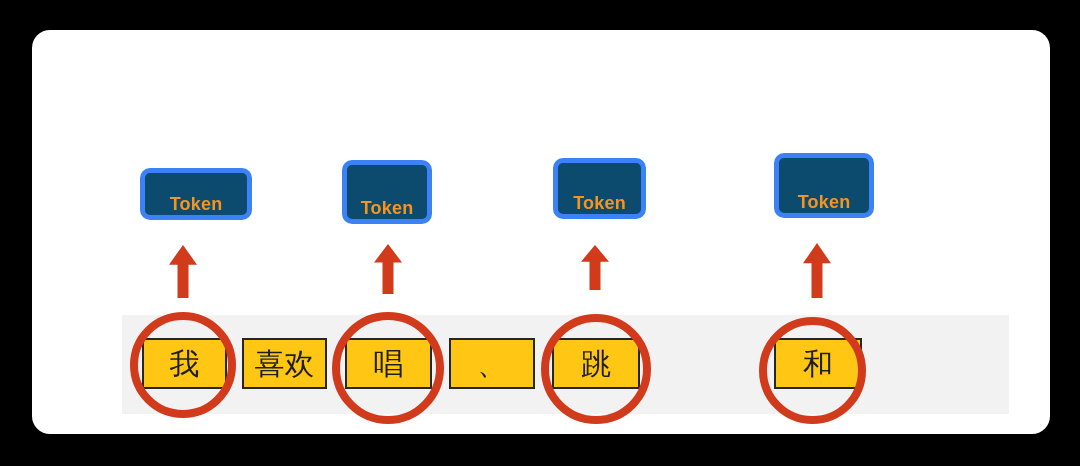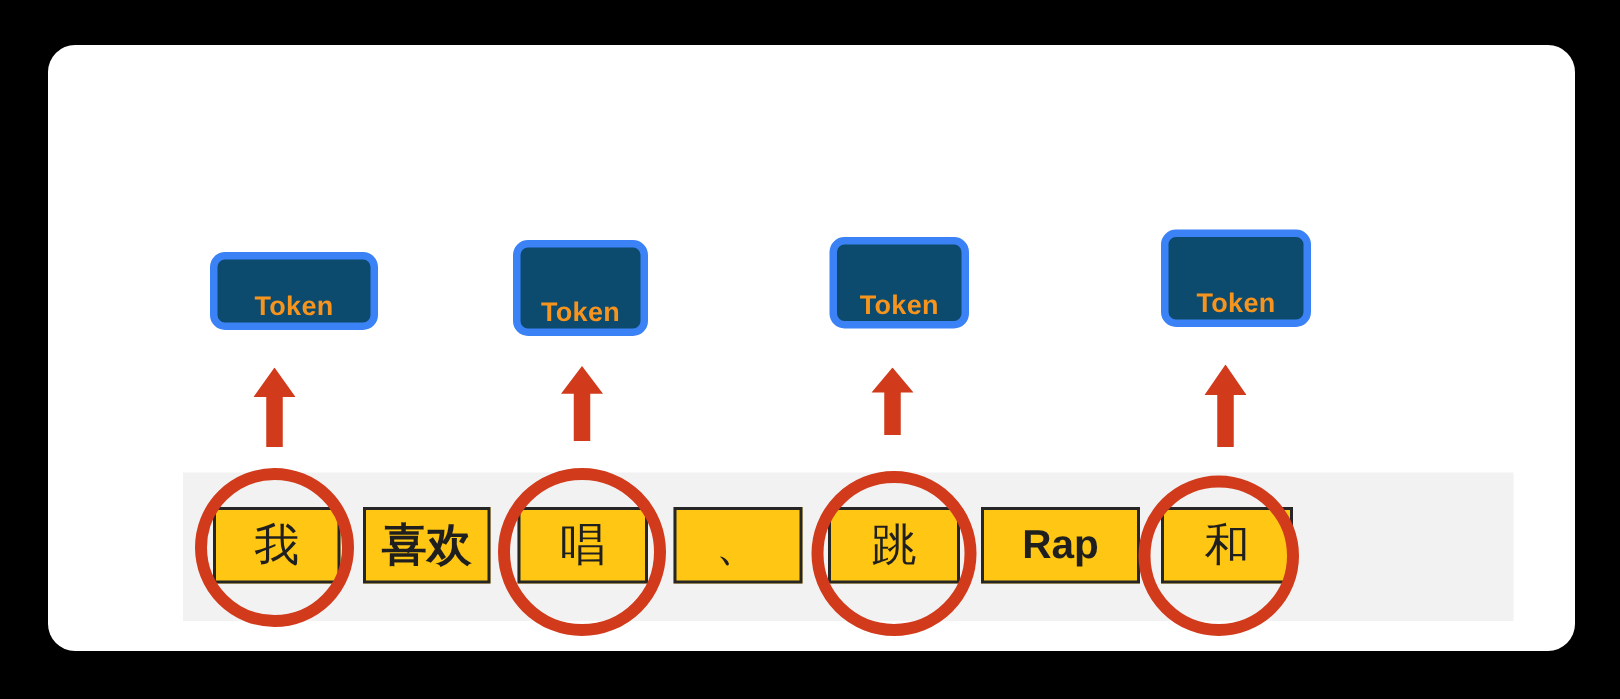--- a/index.html
+++ b/index.html
@@ -64,21 +64,21 @@
     font-size: 30px;
     color: #1f1f1f;
     line-height: 1;
   }
   .word.latin span {
     font-family: "Liberation Sans", sans-serif;
     font-size: 27px;
     font-weight: 600;
   }
   .w1 { left: 110px; width: 85px; }
-  .w2 { left: 210px; width: 85px; font-weight: bold; }
+  .w2 { left: 210px; width: 85px; }
   .w3 { left: 313px; width: 87px; }
   .w4 { left: 417px; width: 86px; }
   .w5 { left: 520px; width: 88px; }
   .w6 { left: 622px; width: 106px; }
   .w7 { left: 742px; width: 88px; }
   .w8 { left: 845px; width: 105px; }
   
   .circle {
     position: absolute;
     box-sizing: border-box;
@@ -133,23 +133,20 @@
     </div>
     <div class="word w3">
       <span>唱</span>
     </div>
     <div class="word w4">
       <span>、</span>
     </div>
     <div class="word w5">
       <span>跳</span>
     </div>
-    <div class="word w6 latin">
-      <span>Rap</span>
-    </div>
     <div class="word w7">
       <span>和</span>
     </div>
 
     <div class="circle c1"></div>
     <div class="circle c2"></div>
     <div class="circle c3"></div>
     <div class="circle c4"></div>
 
   </div>

